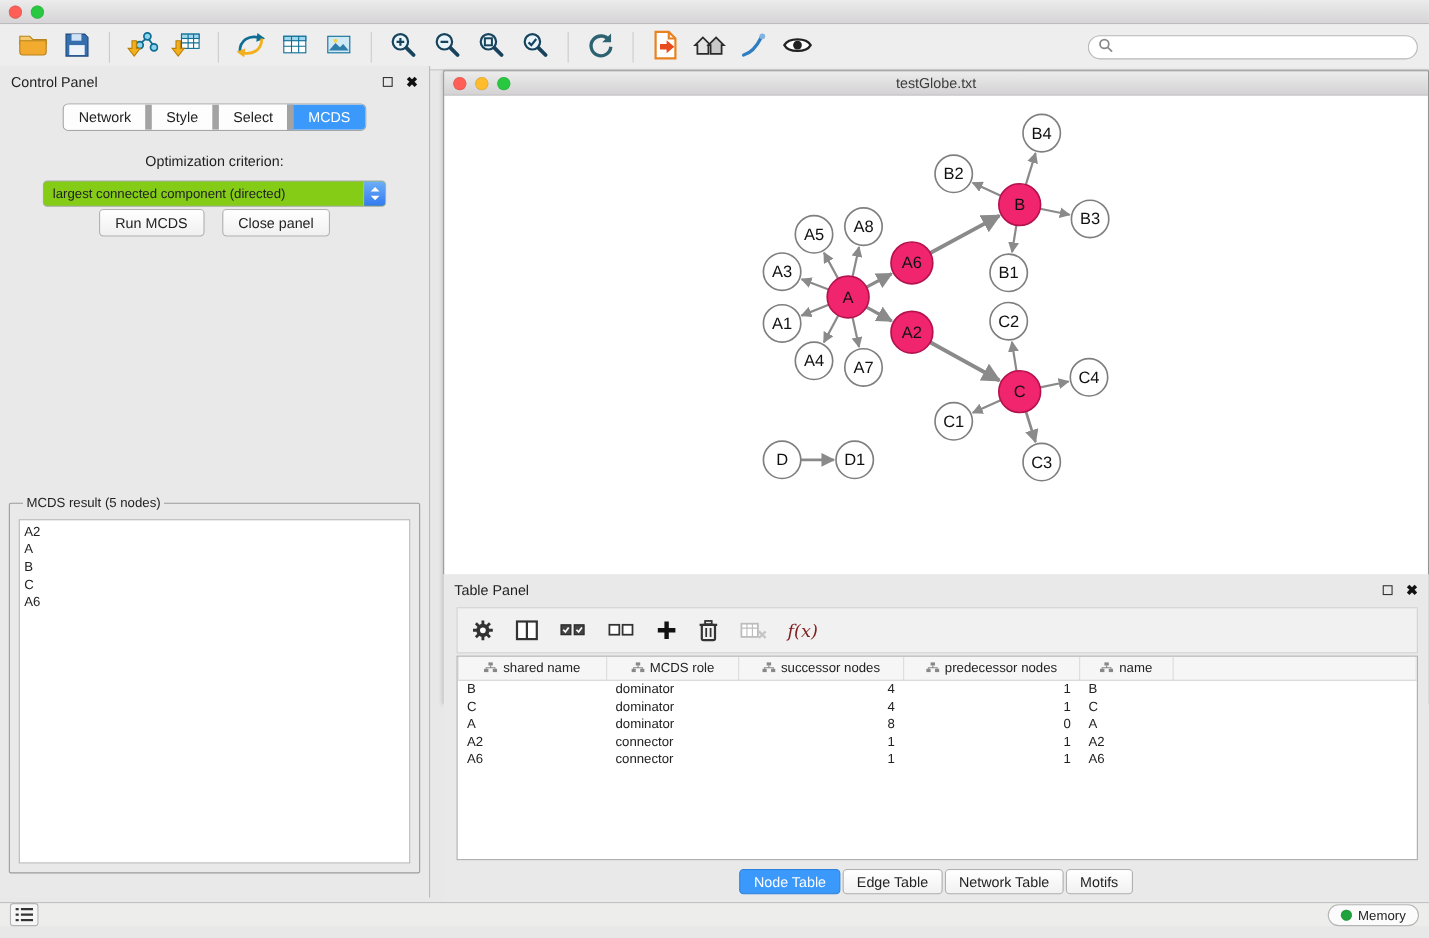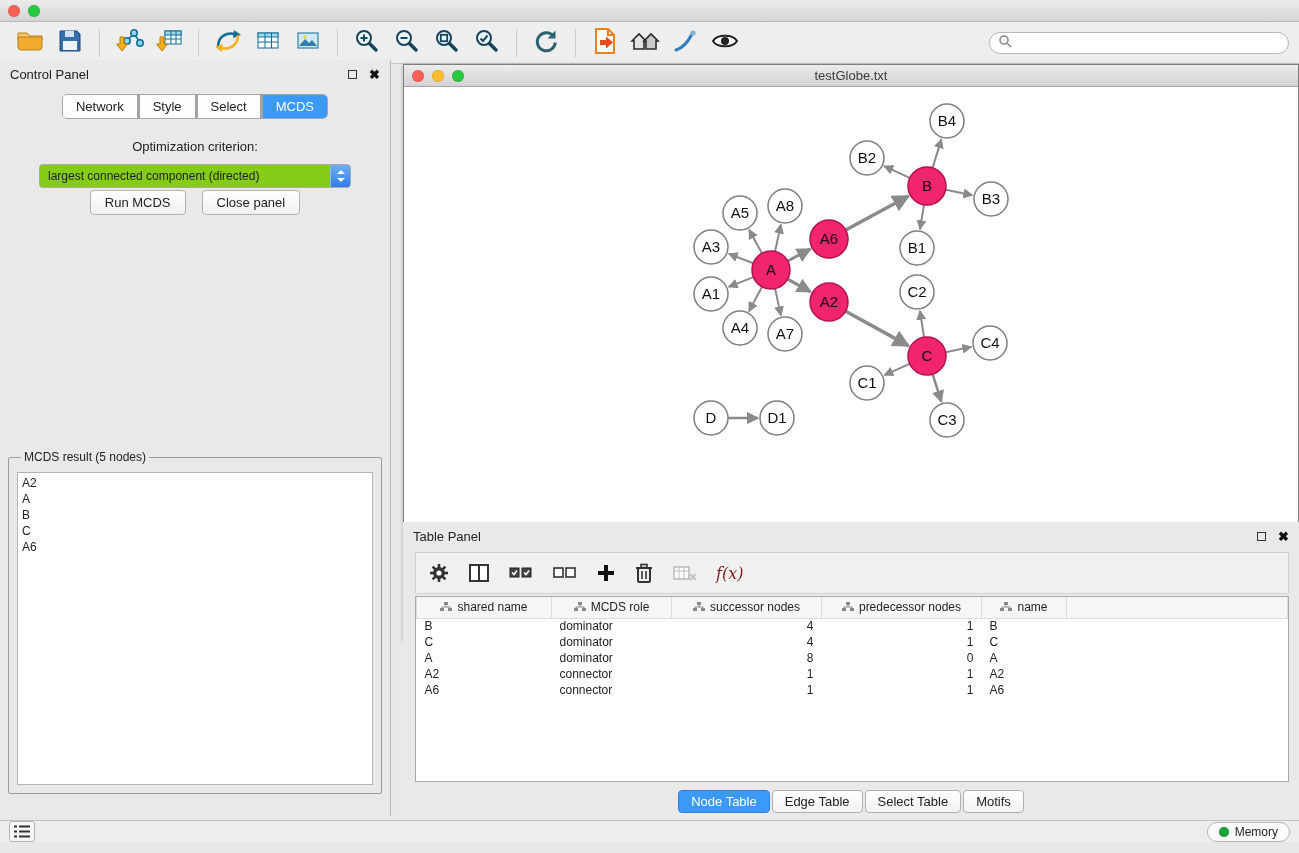--- a/index.html
+++ b/index.html
@@ -29,21 +29,21 @@
 
   
   .control-panel { position:absolute; left:0; top:60px; width:391px; height:756px; background:#e9e9e9;
     border-right:1px solid #bdbcbc; }
   .panel-header { height:28px; display:flex; align-items:center; padding:0 10px; font-size:13px; color:#222; }
   .panel-header .spacer { flex:1; }
   .float-icon { width:9px; height:9px; border:1.5px solid #333; display:inline-block; margin-right:12px; }
   .close-icon { font-size:13px; font-weight:bold; color:#111; line-height:1; }
   .seg { display:flex; background:#fff; border:1px solid #a6a6a6; border-radius:5px; overflow:hidden;
     width:fit-content; margin:6px auto 0; }
-  .seg .tab { padding:4px 13px; font-size:13px; color:#222; border-left:3px solid #a3a3a3; background:#fdfdfd; }
+  .seg .tab { padding:4px 13px; font-size:13px; color:#222; border-left:6px solid #a3a3a3; background:#fdfdfd; }
   .seg .tab:first-child { border-left:none; }
   .seg .tab.selected { background:#3b99fc; color:#fff; }
   .opt-label { text-align:center; margin-top:20px; font-size:13px; }
   .dropdown { width:312px; height:24px; margin:10px auto 0; background:#84cc16; border:1px solid #aaa;
     border-radius:4px; display:flex; align-items:center; overflow:hidden; }
   .dropdown .dd-text { flex:1; font-size:12px; padding-left:8px; white-space:nowrap; overflow:hidden; }
   .dd-btn { width:20px; height:24px; background:linear-gradient(#6fb1f8,#3178ef); display:flex;
     align-items:center; justify-content:center; border-left:1px solid #8fb9ec; }
   .btn-row { display:flex; justify-content:center; gap:16px; margin-top:2px; }
   .btn { background:linear-gradient(#ffffff,#f0f0f0); border:1px solid #b2b2b2; border-radius:4px;
@@ -539,21 +539,21 @@
             <td class="c3">1</td>
             <td class="c4">A6</td>
             <td></td>
           </tr>
         </tbody>
     </table>
   </div>
   <div class="table-tabs">
     <span class="ttab selected">Node Table</span>
     <span class="ttab">Edge Table</span>
-    <span class="ttab">Select Table</span>
+    <span class="ttab">Network Table</span>
     <span class="ttab">Motifs</span>
   </div>
 </div>
 
 <div class="statusbar">
   <span class="status-left-btn">
     <svg width="16" height="13" viewBox="0 0 16 13">
         <g fill="#333">
           <rect width="3" height="2" y="0.5"></rect>
           <rect width="3" height="2" y="5.5"></rect>

